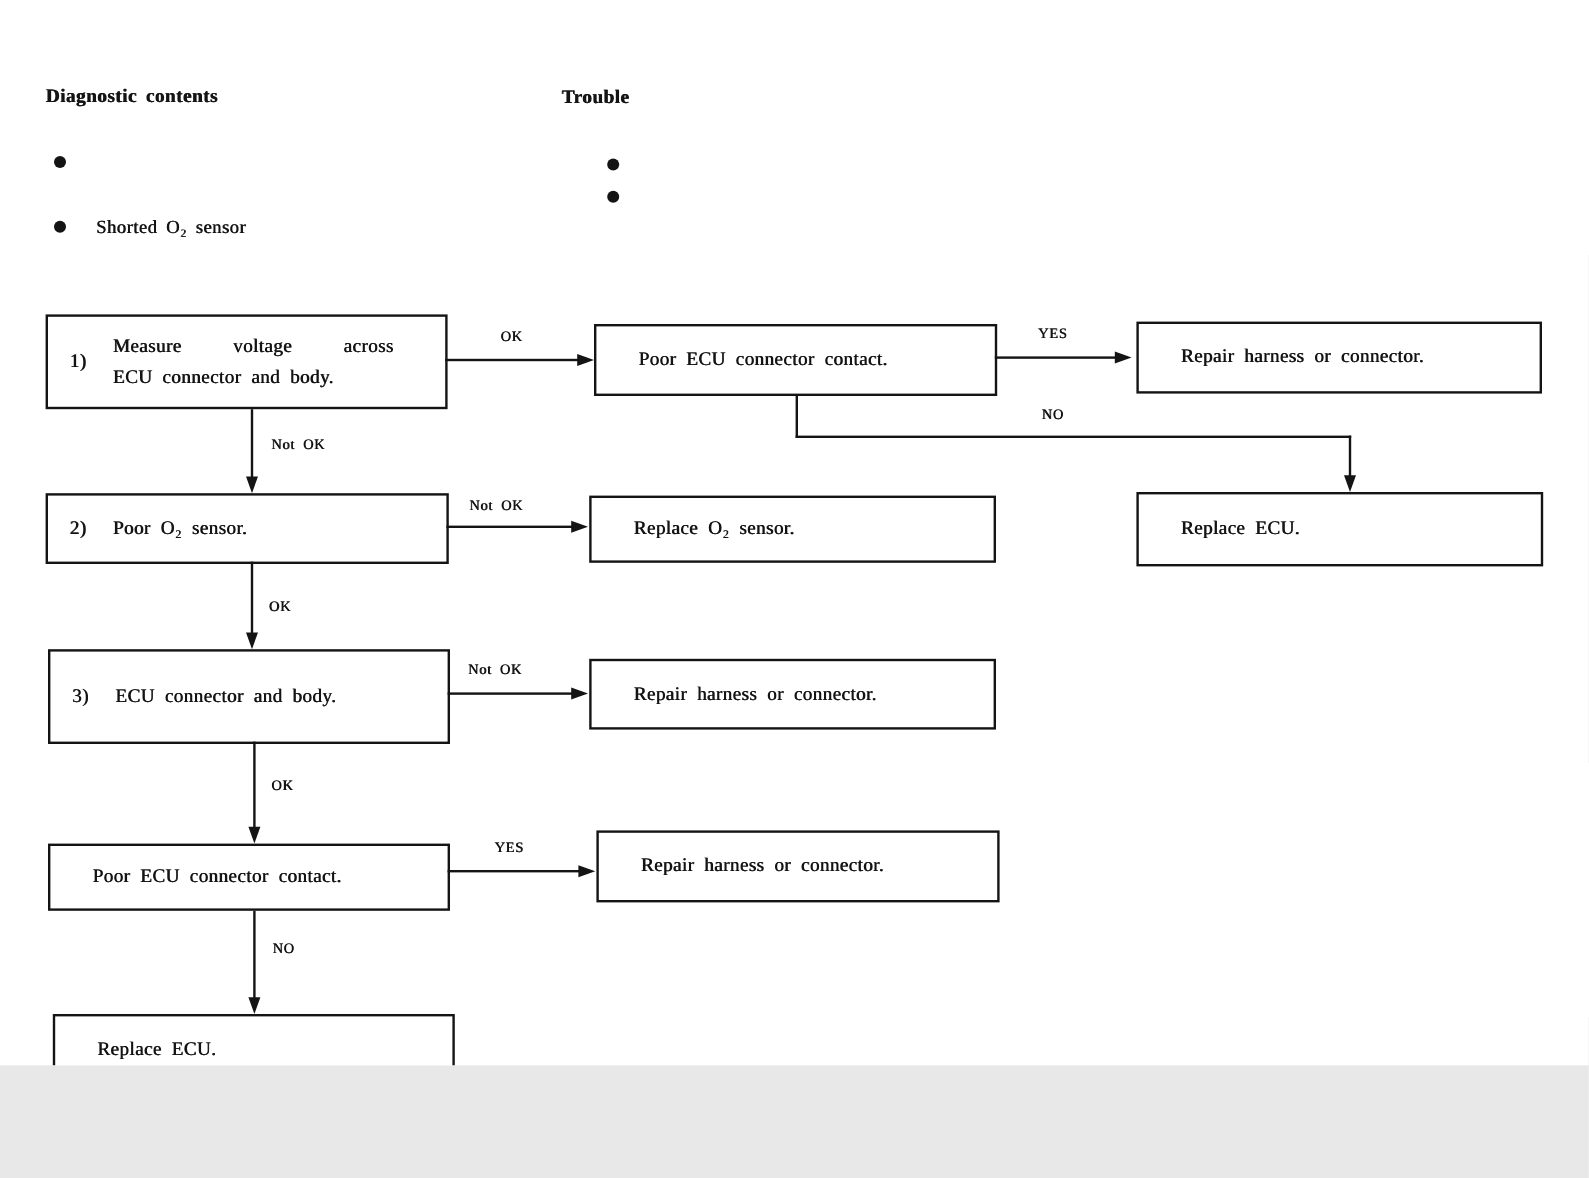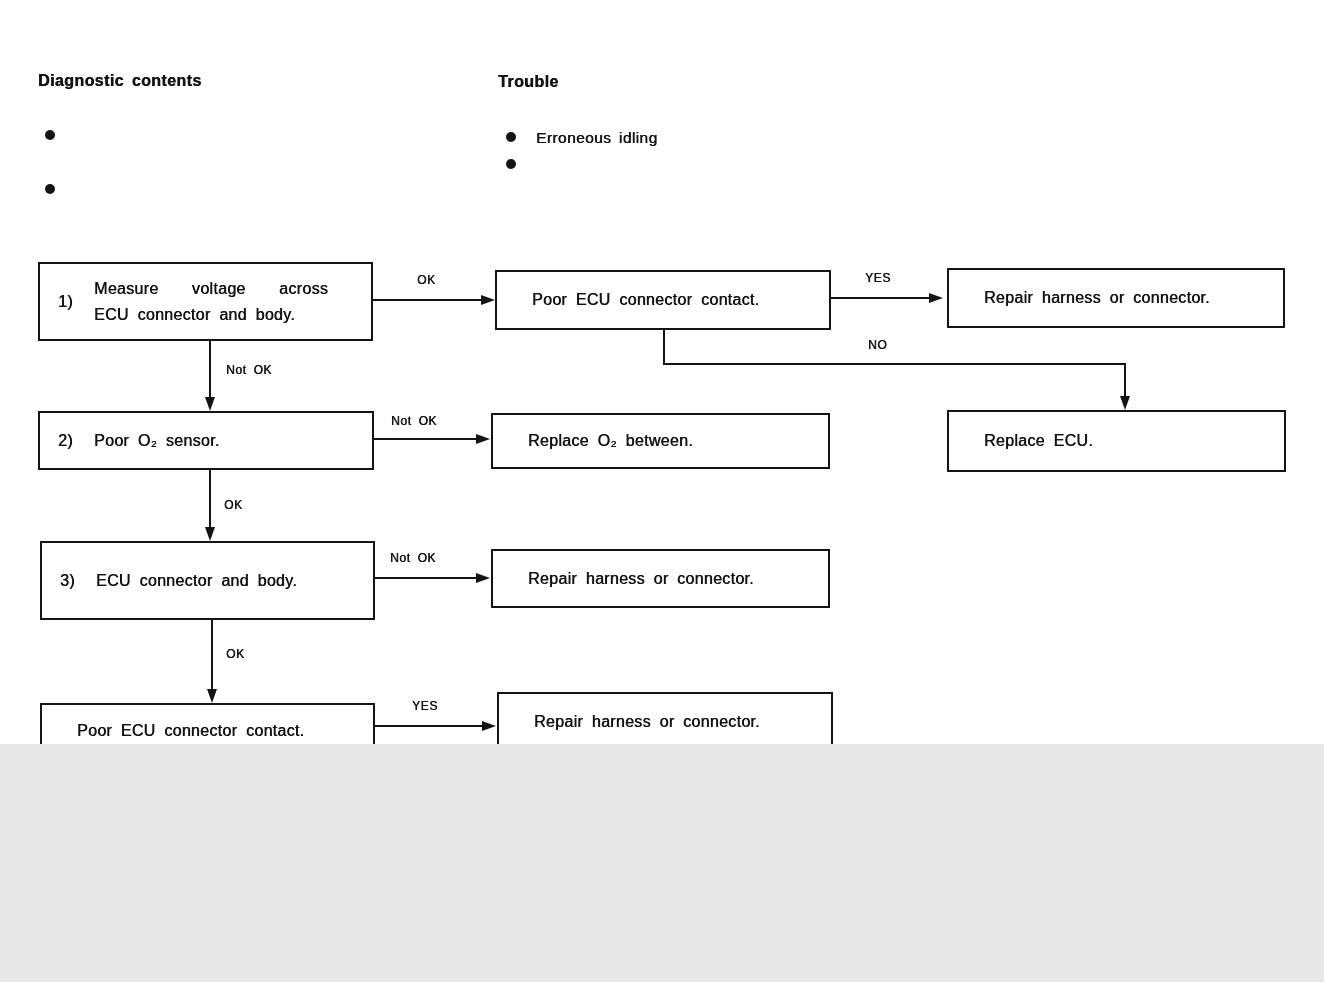--- a/index.html
+++ b/index.html
@@ -2,23 +2,23 @@
 <html style="--ink: #141414; --paper: #ffffff;"><head>
 <meta charset="utf-8">
 <style>
   :root{
     --ink:#141414;
     --paper:#ffffff;
   }
   html,body{margin:0;padding:0;background:#e8e8e8;}
   .canvas{
     position:relative;
-    width:1324px;height:744px;
+    width:1324px;height:888px;
     background:var(--paper);
-    font-family:Liberation Sans, sans-serif;
+    font-family:Liberation Serif, serif;
     color:var(--ink);
     overflow:hidden;
     text-shadow:0.5px 0 0 currentColor; 
   }
   
   .heading{
     position:absolute;
     font-size:16px;font-weight:bold;
     letter-spacing:0.4px;word-spacing:3px;
     white-space:nowrap;
@@ -74,24 +74,24 @@
   }
 </style>
 </head>
 <body>
 
 <div class="canvas">
 
   <div class="heading" style="left:38px;top:72px">Diagnostic contents</div>
   <span class="bullet" style="left:45px;top:130px"></span>
   <span class="bullet" style="left:45px;top:184px"></span>
+  <div class="li-text" style="left:80px;top:176px;width:260px">Shorted O₂ sensor</div>
 
-  <div class="heading" style="left:498px;top:73px">Trouble</div>
+  <div class="heading" style="left:468px;top:73px">Trouble</div>
   <span class="bullet" style="left:506px;top:132px"></span>
-  <div class="li-text" style="left:536px;top:124px;width:260px">Erroneous idling</div>
   <span class="bullet" style="left:506px;top:159px"></span>
 
   <div class="fbox" style="left:38px;top:262px;width:335px;height:79px">
     <span class="num">1)</span>
     <span class="btxt">
       <span class="l j">Measure voltage across</span>
       <span class="l">ECU connector and body.</span>
     </span>
   </div>
 
@@ -115,21 +115,21 @@
 
   <div class="fbox padded" style="left:44px;top:845px;width:335px;height:60px">
     <span class="single">Replace ECU.</span>
   </div>
 
   <div class="fbox padded" style="left:495px;top:270px;width:336px;height:60px">
     <span class="single">Poor ECU connector contact.</span>
   </div>
 
   <div class="fbox padded" style="left:491px;top:413px;width:339px;height:56px">
-    <span class="single">Replace O₂ between.</span>
+    <span class="single">Replace O₂ sensor.</span>
   </div>
 
   <div class="fbox padded" style="left:491px;top:549px;width:339px;height:59px">
     <span class="single">Repair harness or connector.</span>
   </div>
 
   <div class="fbox padded" style="left:497px;top:692px;width:336px;height:60px">
     <span class="single">Repair harness or connector.</span>
   </div>
 

